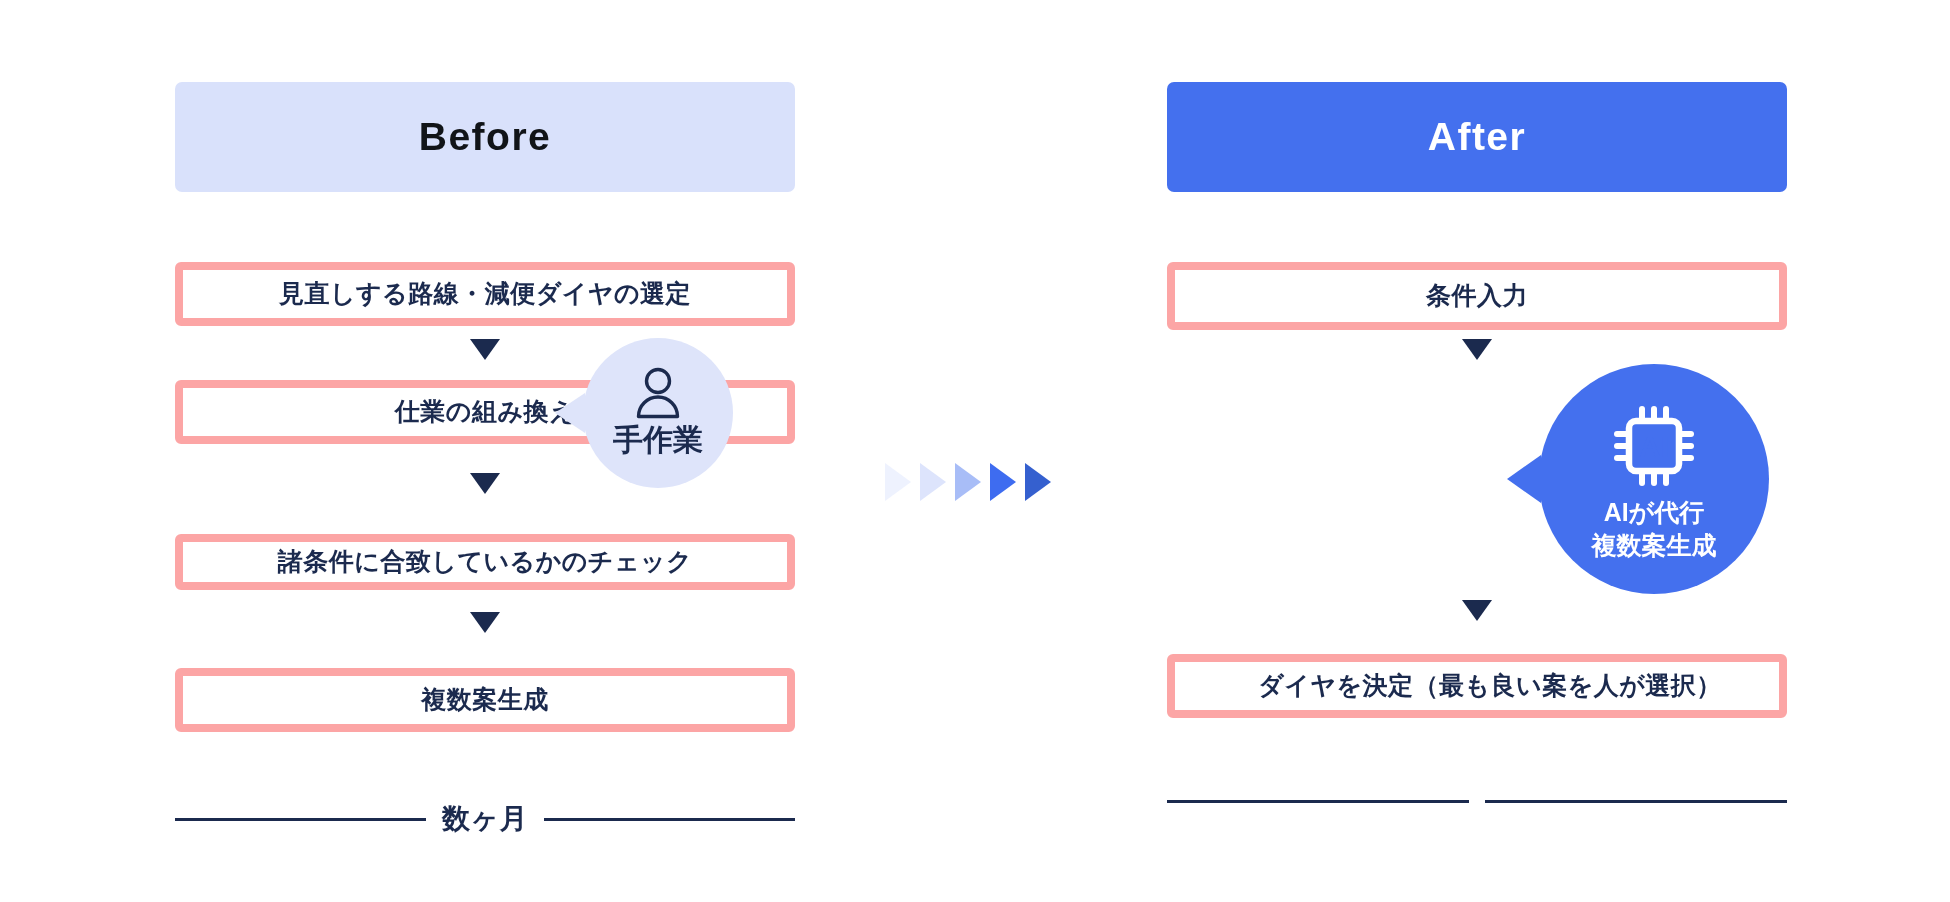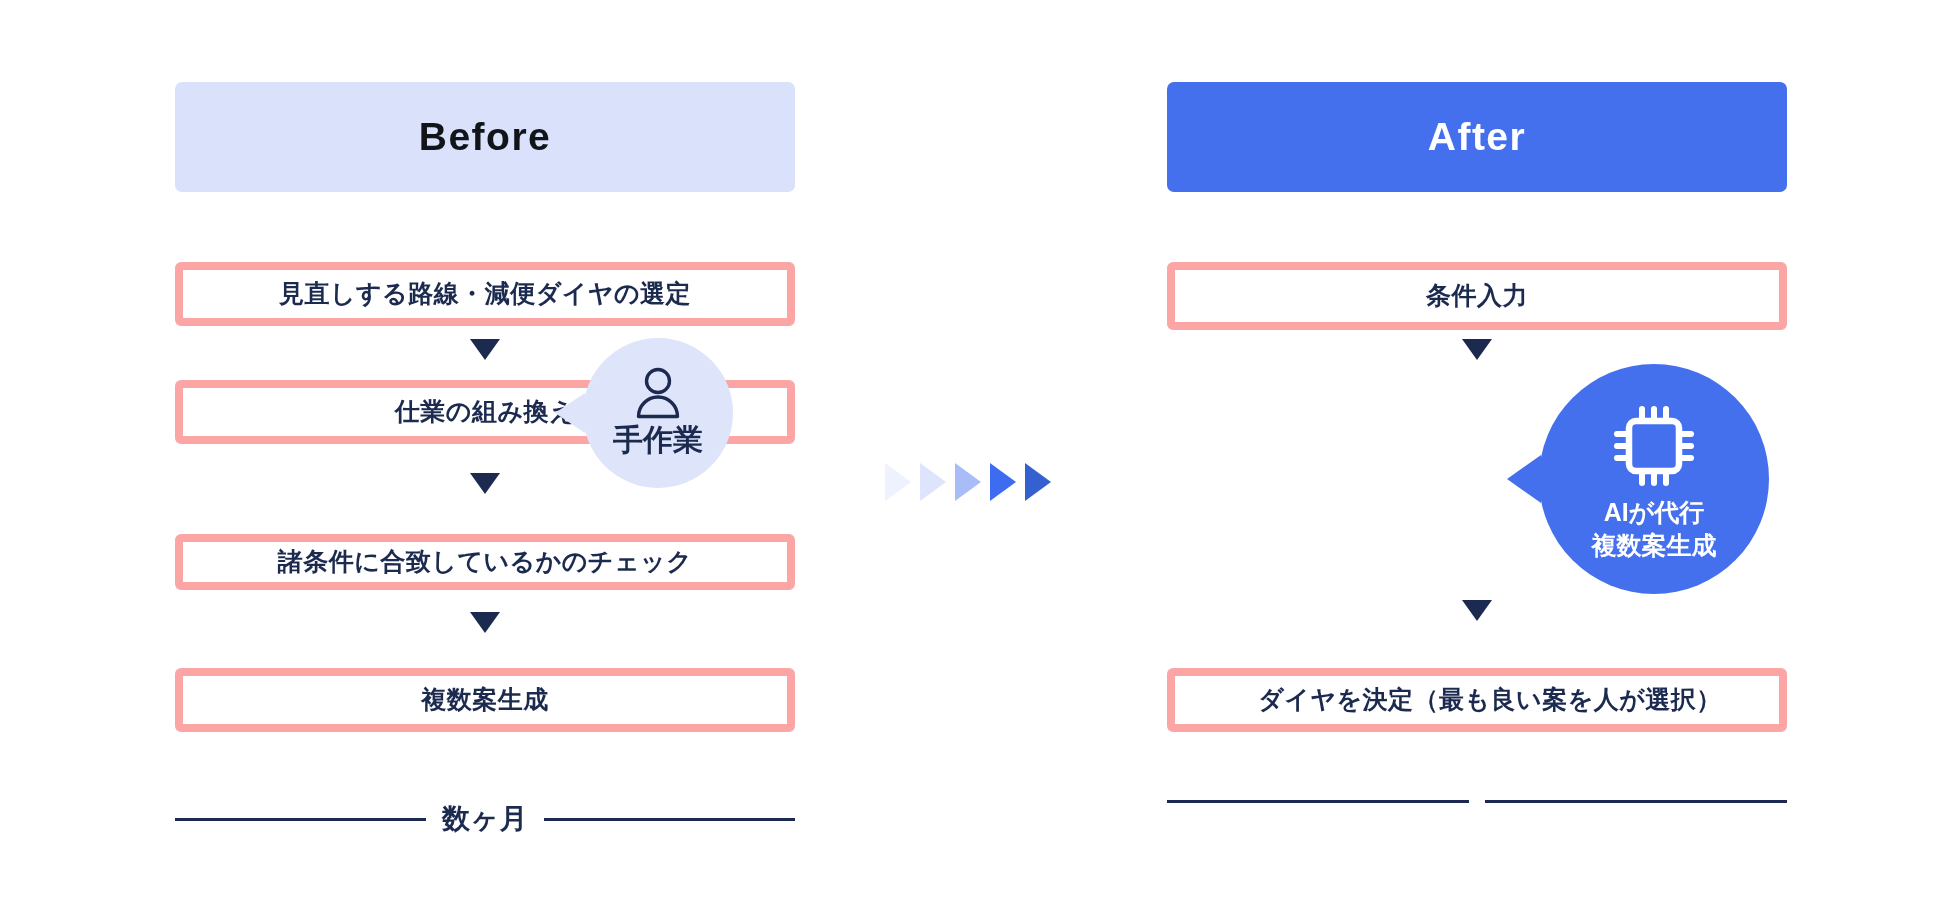--- a/index.html
+++ b/index.html
@@ -78,21 +78,21 @@
     text-align: center;
   }
 
   .flow-box.b1 { top: 262px; height: 64px; }
   .flow-box.b2 { top: 380px; height: 64px; }
   .flow-box.b3 { top: 534px; height: 56px; }
   .flow-box.b4 { top: 668px; height: 64px; }
 
   .flow-box.a1 { top: 262px; height: 68px; }
   .flow-box.a2 { top: 400px; height: 168px; justify-content: flex-start; }
-  .flow-box.a4 { top: 668px; height: 64px; padding-left: 26px; }
+  .flow-box.a4 { top: 654px; height: 64px; padding-left: 26px; }
 
   .bullet-list {
     margin: 0;
     padding: 0 0 0 76px;
     list-style: none;
     color: #1b2a4e;
     font-size: 25px;
     font-weight: 700;
     line-height: 1.0;
   }

